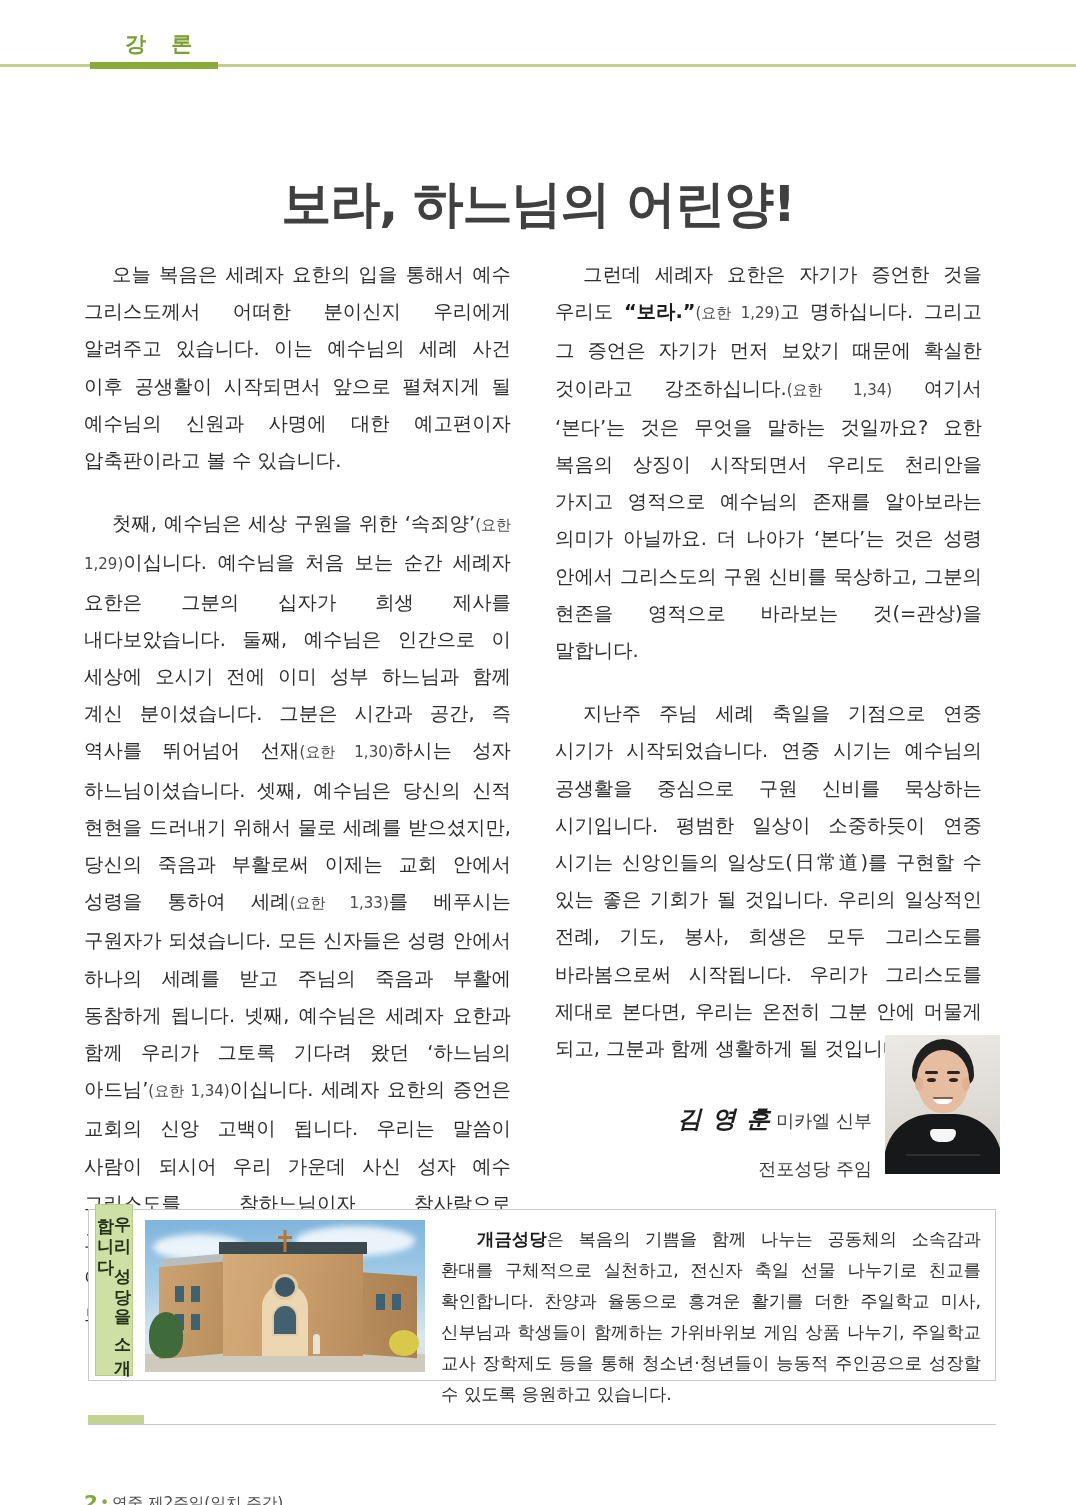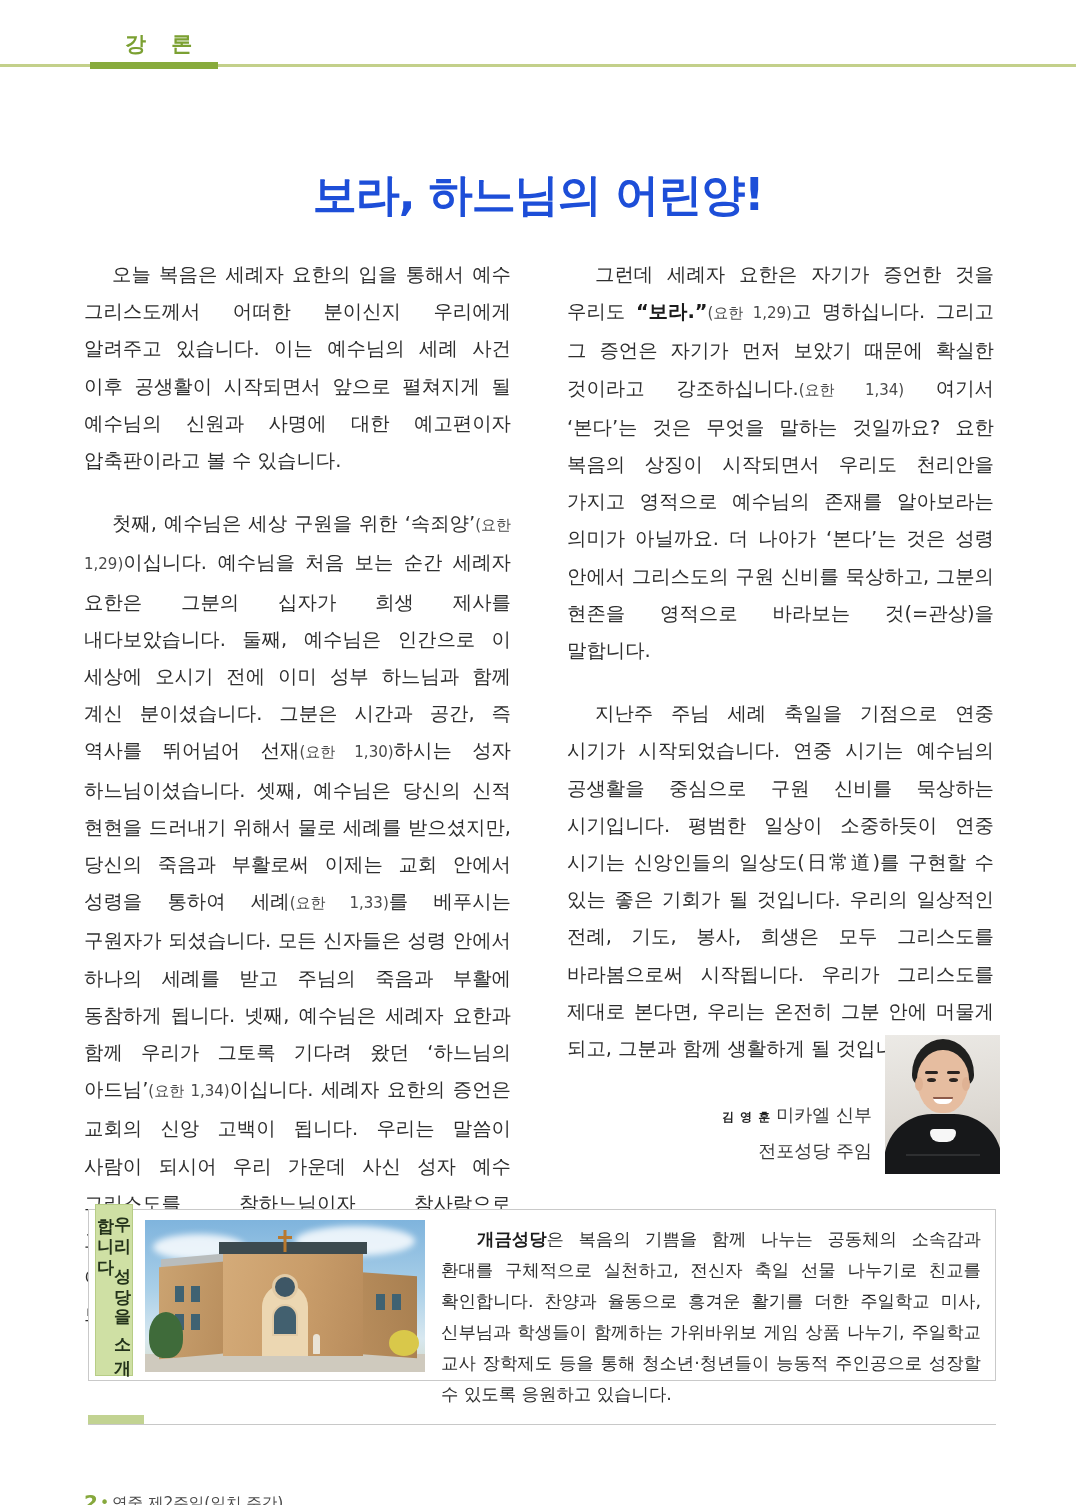--- a/index.html
+++ b/index.html
@@ -40,33 +40,33 @@
     letter-spacing: 9px;
     color: #7ba032;
   }
 
   
   .article-title {
     position: absolute;
     left: 0; top: 137px;
     width: 1076px;
     text-align: center;
-    font-size: 44px;
+    font-size: 50px;
     font-weight: bold;
     letter-spacing: -1px;
-    color: #1d4ed8;
+    color: #404040;
   }
 
   
   .columns {
     position: absolute;
     left: 84px; top: 256px;
     width: 910px;
     display: flex;
-    gap: 56px;
+    gap: 44px;
   }
   .col { width: 427px; }
 
   .col p {
     margin: 0 0 26px 0;
     font-size: 19.4px;
     line-height: 37.2px;
     text-align: justify;
     text-justify: inter-character;
     text-indent: 28px;
@@ -170,35 +170,36 @@
     background: rgba(255,255,255,0.10);
   }
 
   .author-text {
     position: absolute;
     right: 128px; top: 68px;
     text-align: right;
     width: 220px;
   }
   .author-name {
-    font-size: 12px;
+    font-size: 24px;
     font-weight: bold;
     letter-spacing: 1px;
     color: #1f1f1f;
+    font-style: italic;
   }
   .author-role {
     font-size: 18px;
     color: #3a3a3a;
     margin-left: 5px;
     text-align: center;
   }
   .author-sub {
     font-size: 18px;
     color: #3a3a3a;
-    margin-top: 12px;
+    margin-top: 22px;
   }
 
   
   .parish-box {
     position: absolute;
     left: 88px; top: 1209px;
     width: 908px; height: 172px;
     border: 1px solid #c9c9c9;
     background: #ffffff;
   }

